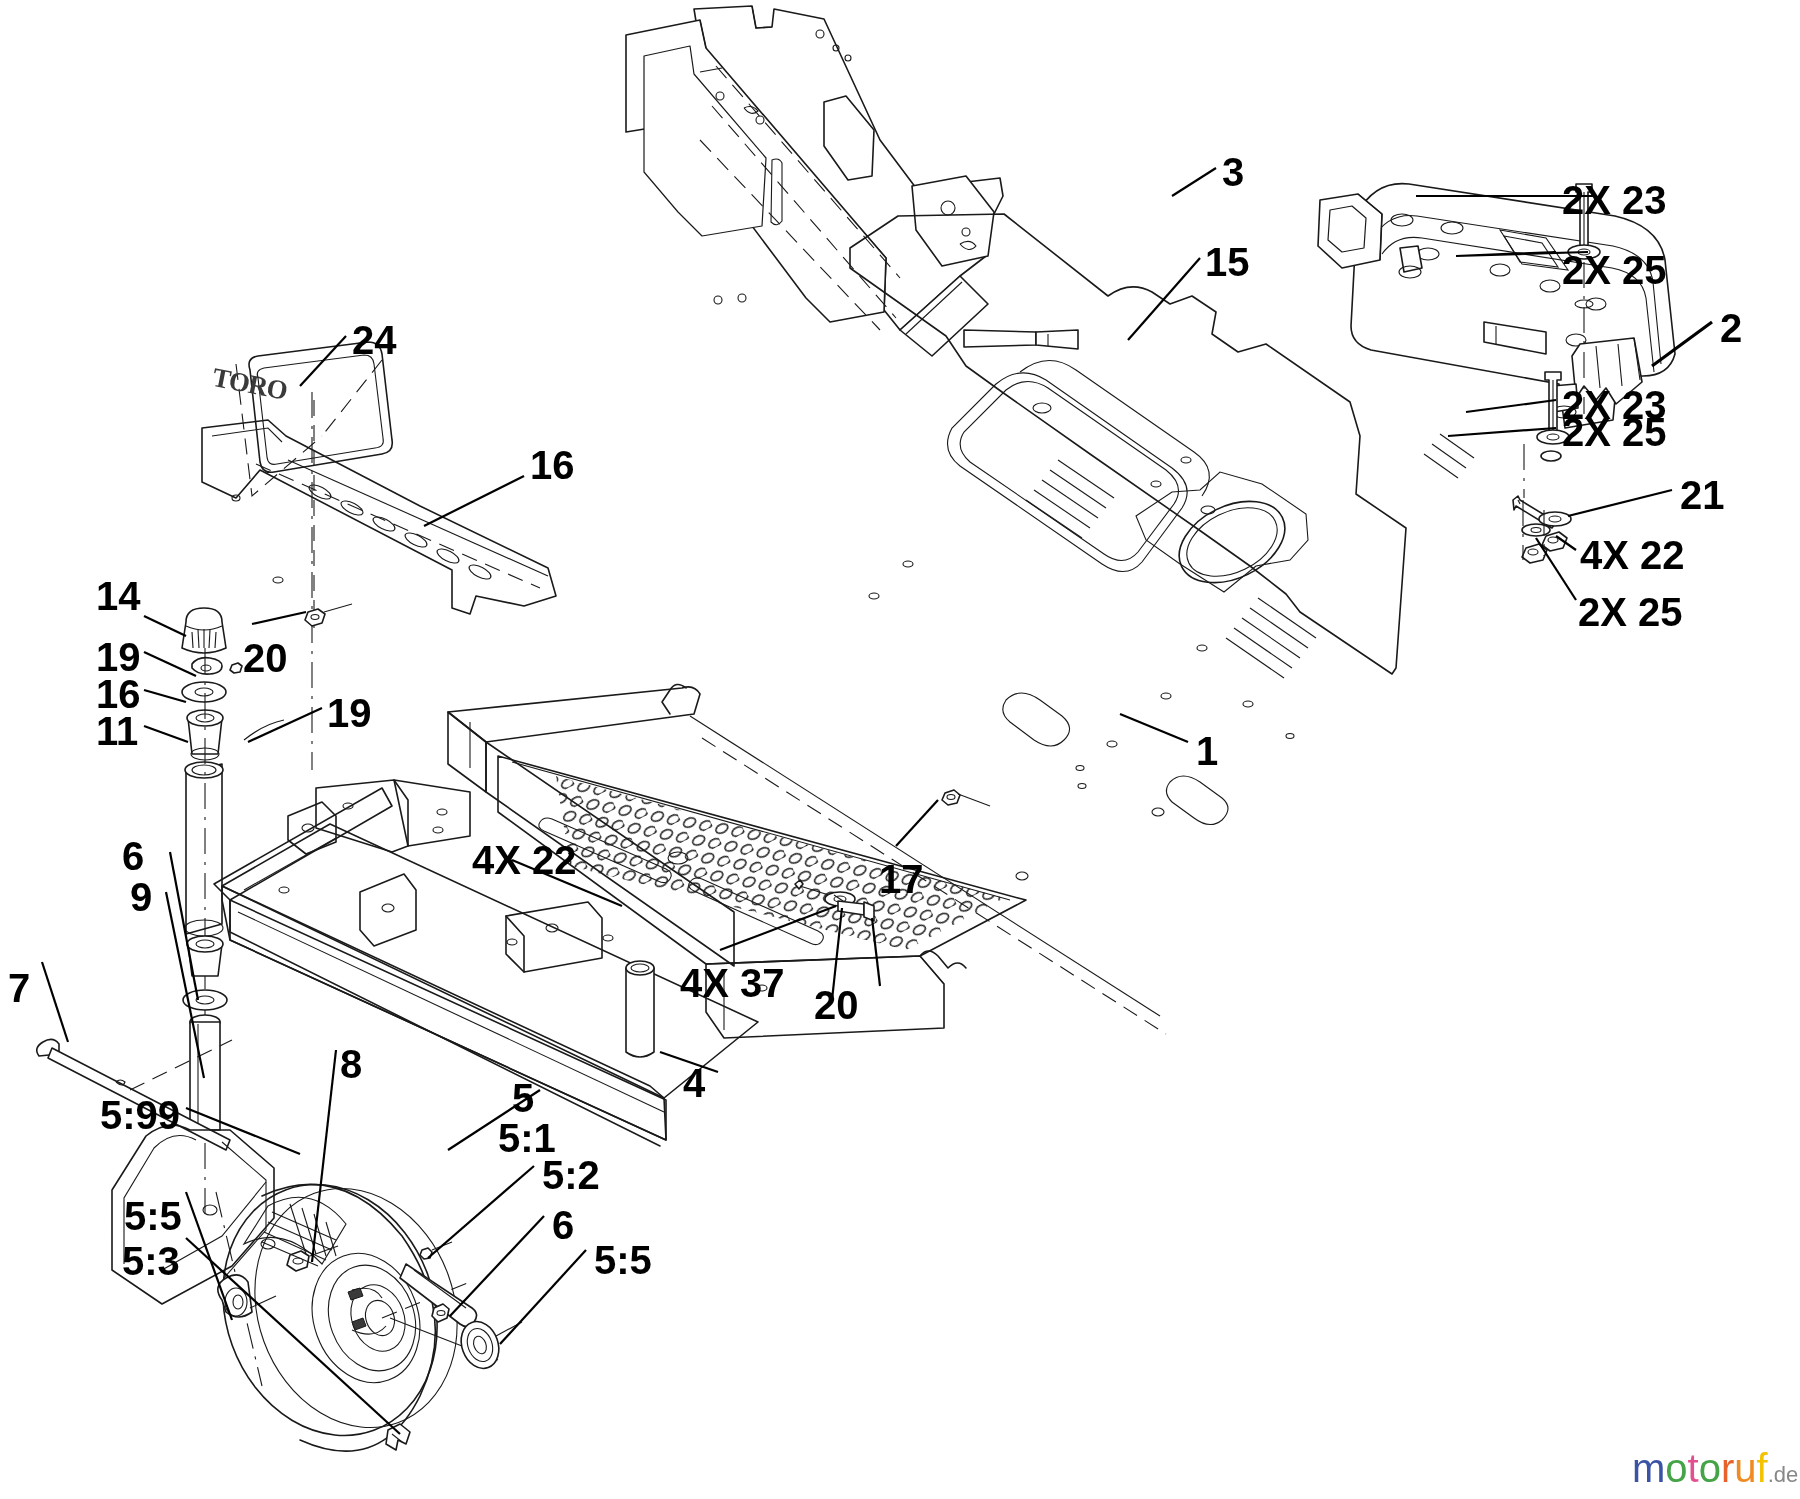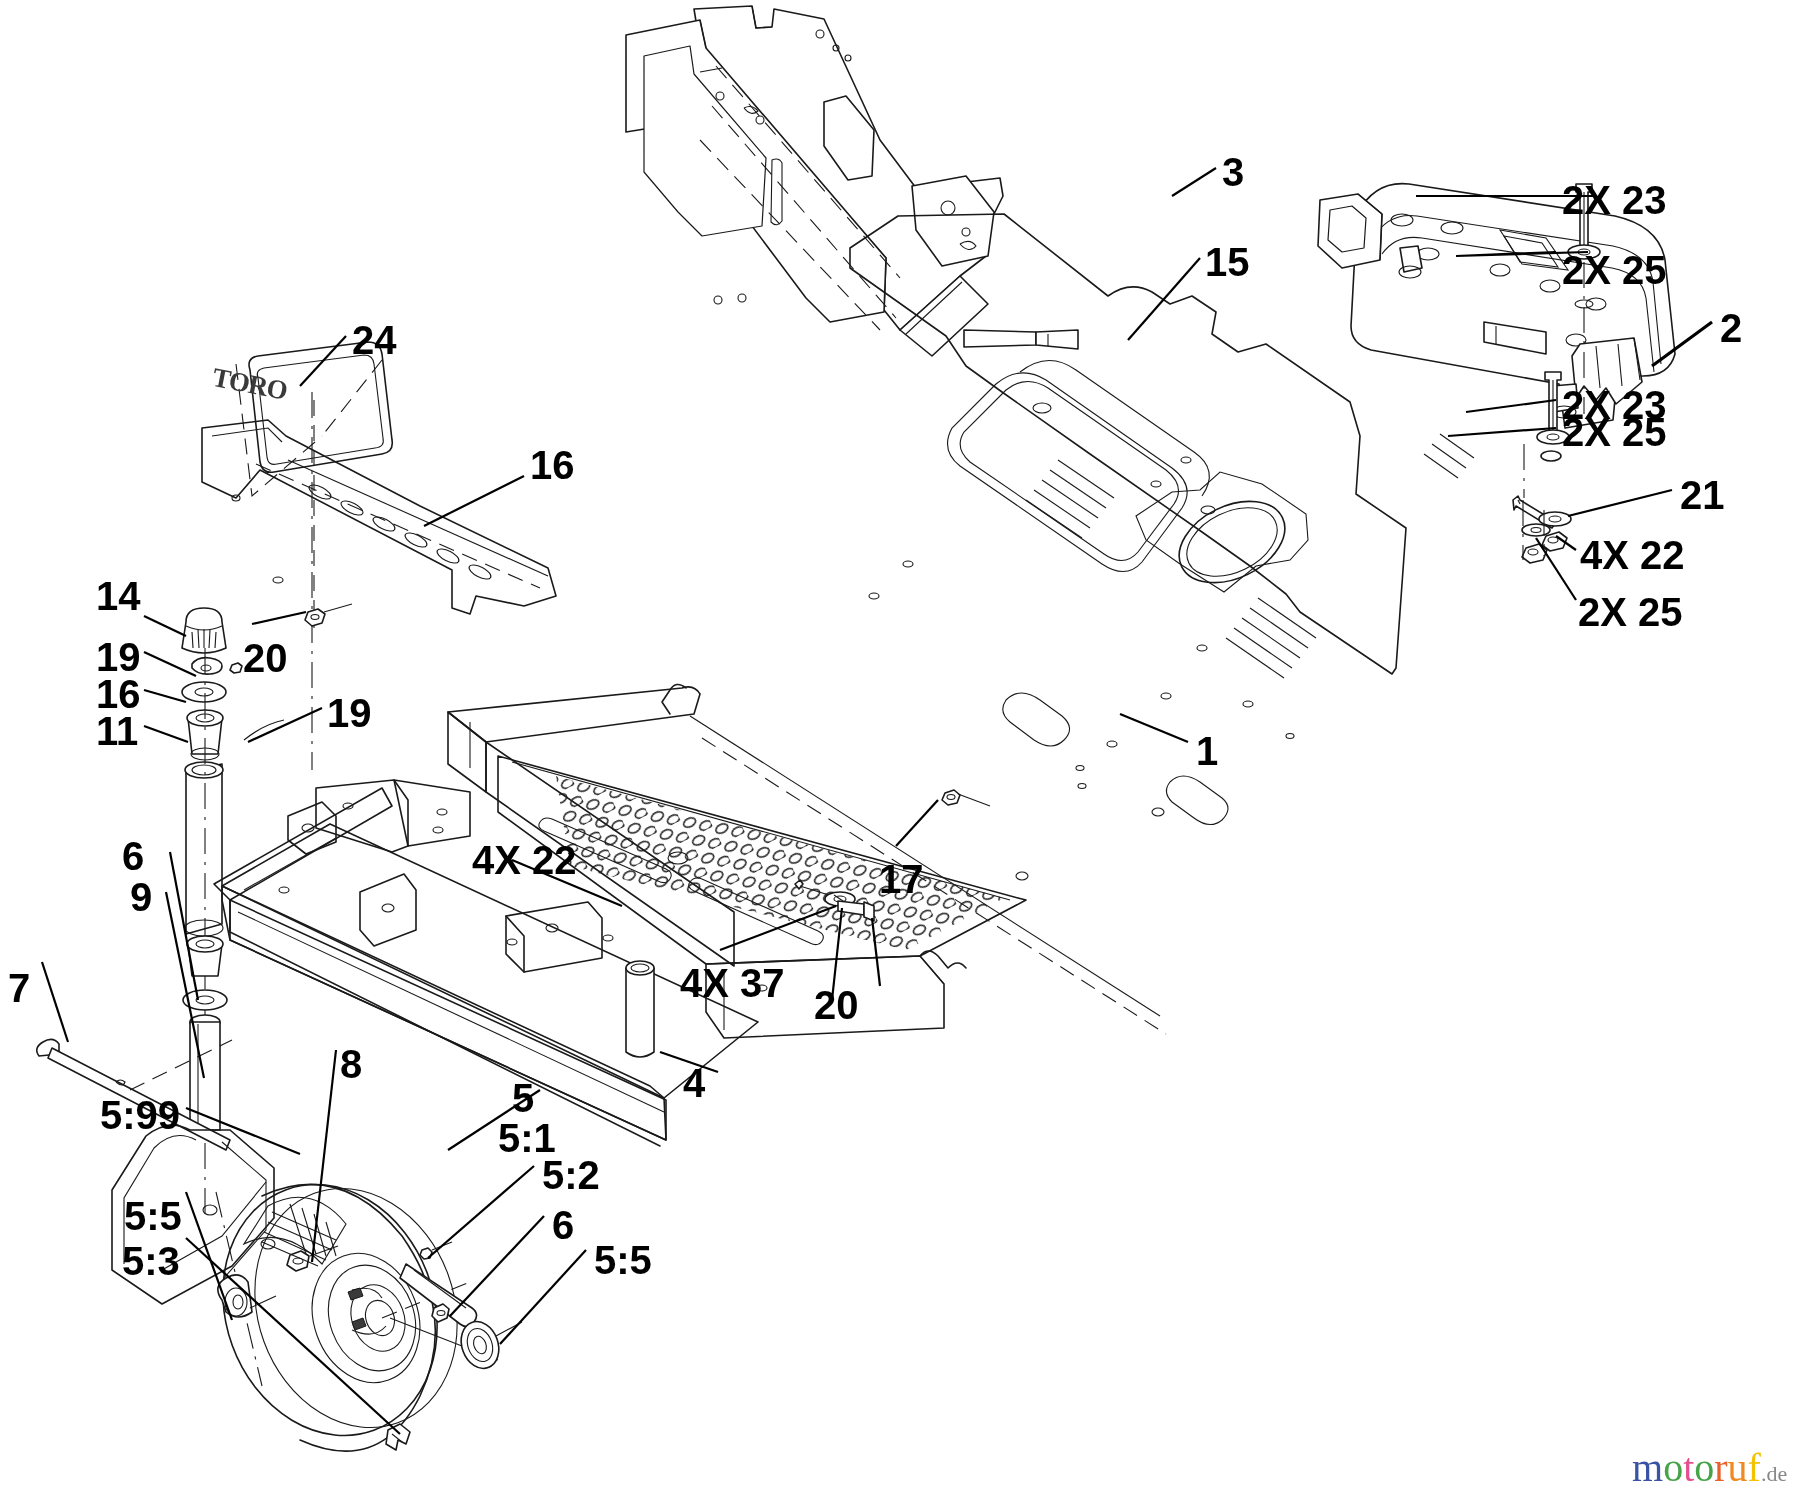--- a/index.html
+++ b/index.html
@@ -1,21 +1,21 @@
 <!DOCTYPE html>
 <html><head>
 <meta charset="utf-8">
 <style>
   html,body{margin:0;padding:0;background:#ffffff;}
   body{width:1800px;height:1499px;font-family:"Liberation Sans",sans-serif;overflow:hidden;}
   #stage{position:relative;width:1800px;height:1499px;background:#fff;}
   #art{position:absolute;left:0;top:0;width:1800px;height:1499px;}
   .lbl{position:absolute;font-family:"Liberation Sans",sans-serif;font-weight:700;
        color:#000;font-size:40px;line-height:40px;white-space:nowrap;letter-spacing:0px;}
-  #wm{position:absolute;left:1632px;top:1448px;font-family:Liberation Serif, serif;
+  #wm{position:absolute;left:1632px;top:1448px;font-family:Liberation Sans, sans-serif;
       font-size:40px;line-height:40px;white-space:nowrap;font-weight:400;}
   #wm .d{font-size:22px;color:#888;}
   #toro{position:absolute;left:212px;top:368px;width:66px;height:34px;
         font-family:"Liberation Serif",serif;font-weight:700;font-size:27px;
         color:#3a3a3a;letter-spacing:-1px;transform:rotate(11deg);
         -webkit-text-stroke:0px;}
 </style>
 </head>
 <body>
 

